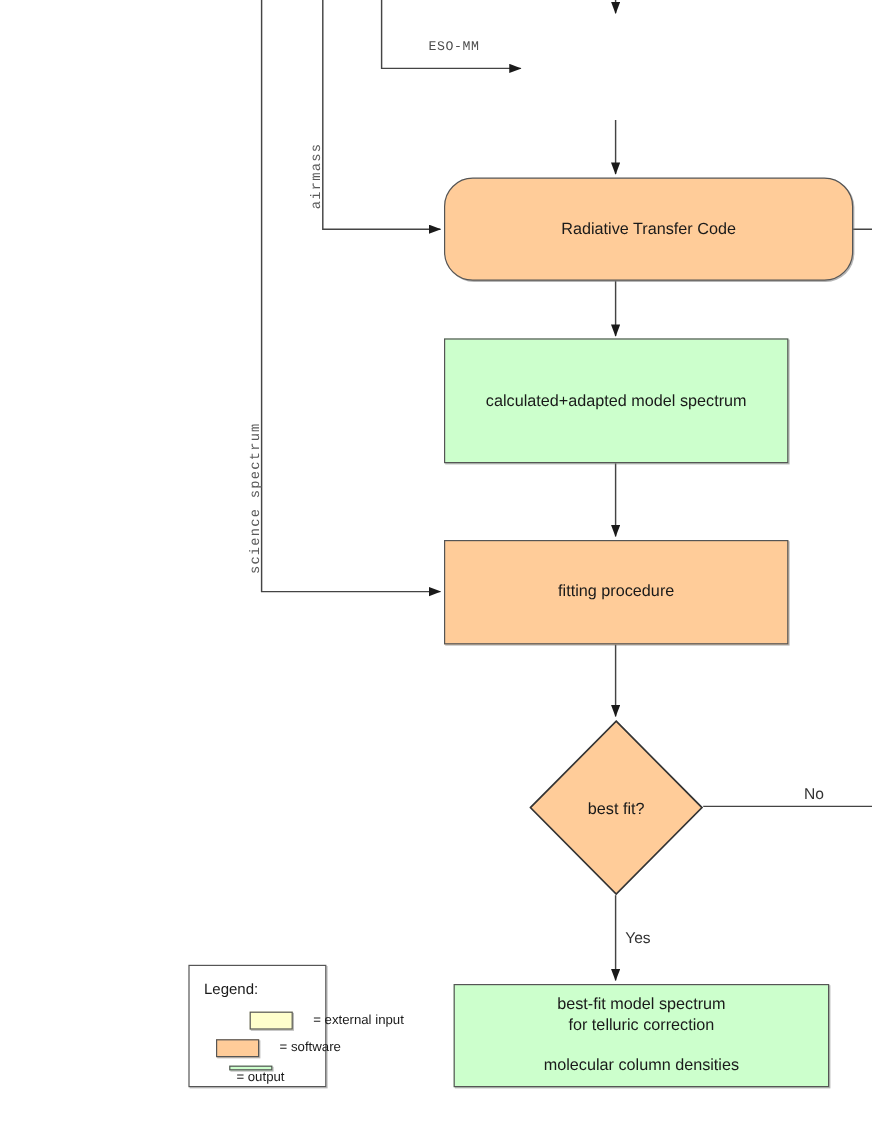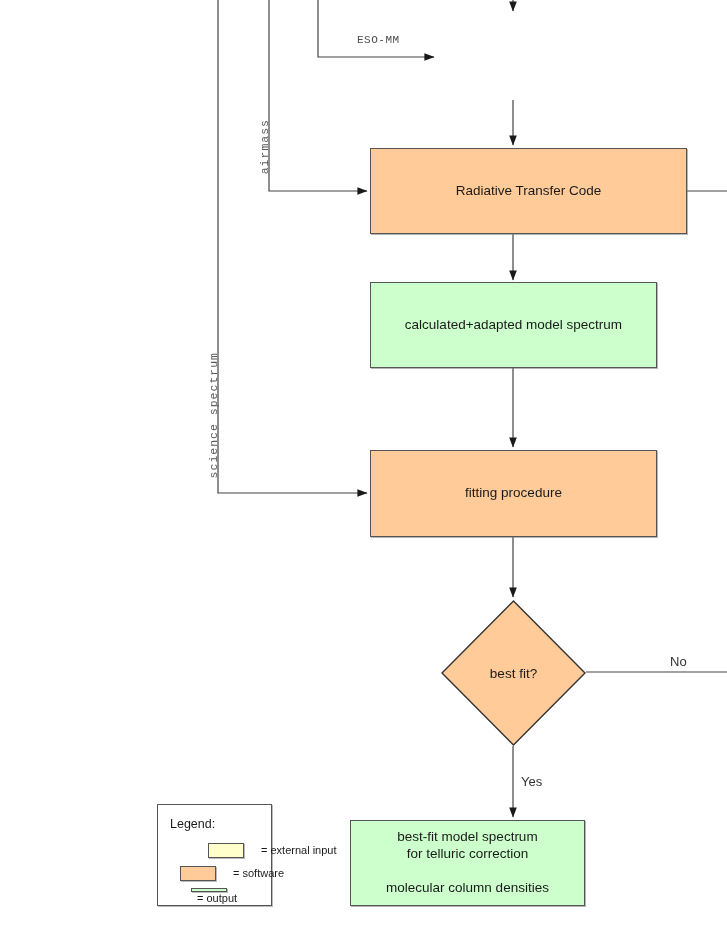--- a/index.html
+++ b/index.html
@@ -169,40 +169,40 @@
 
       <path d="M513,537 L513,597" marker-end="url(#arrowDark)"></path>
 
       <path d="M586,672 L727,672"></path>
 
       <path d="M513,746 L513,817" marker-end="url(#arrowDark)"></path>
     </g>
   </svg>
 
 
-  <div class="node software" style="left:370px; top:148px; width:317px; height:86px;">
+  <div class="node software" style="left:370px; top:148px; width:341px; height:86px;border-radius:24px;">
     <span class="node-label">Radiative Transfer Code</span>
   </div>
 
-  <div class="node output" style="left:370px; top:282px; width:287px; height:86px;">
+  <div class="node output" style="left:370px; top:282px; width:287px; height:104px;">
     <span class="node-label">calculated+adapted model spectrum</span>
   </div>
 
   <div class="node software" style="left:370px; top:450px; width:287px; height:87px;">
     <span class="node-label">fitting procedure</span>
   </div>
 
   <div class="diamond" style="left:441px; top:600px; width:145px; height:146px;">
     <svg class="shape" viewBox="0 0 145 146" preserveAspectRatio="none">
       <polygon points="72.5,1 144,73 72.5,145 1,73" fill="#ffcc99" stroke="#333333" stroke-width="1.4"></polygon>
     </svg>
     <span class="diamond-label">best fit?</span>
   </div>
 
-  <div class="node output" style="left:350px; top:820px; width:235px; height:86px;text-align:center;">
+  <div class="node output" style="left:378px; top:820px; width:313px; height:86px;text-align:center;">
     <span class="node-label">best-fit model spectrum
 for telluric correction
 
 molecular column densities</span>
   </div>
 
   <span class="edge-label mono" style="left:357px; top:34px;">ESO-MM</span>
 
   <span class="edge-label vertical" style="left:258px; top:119px;">airmass</span>
 

